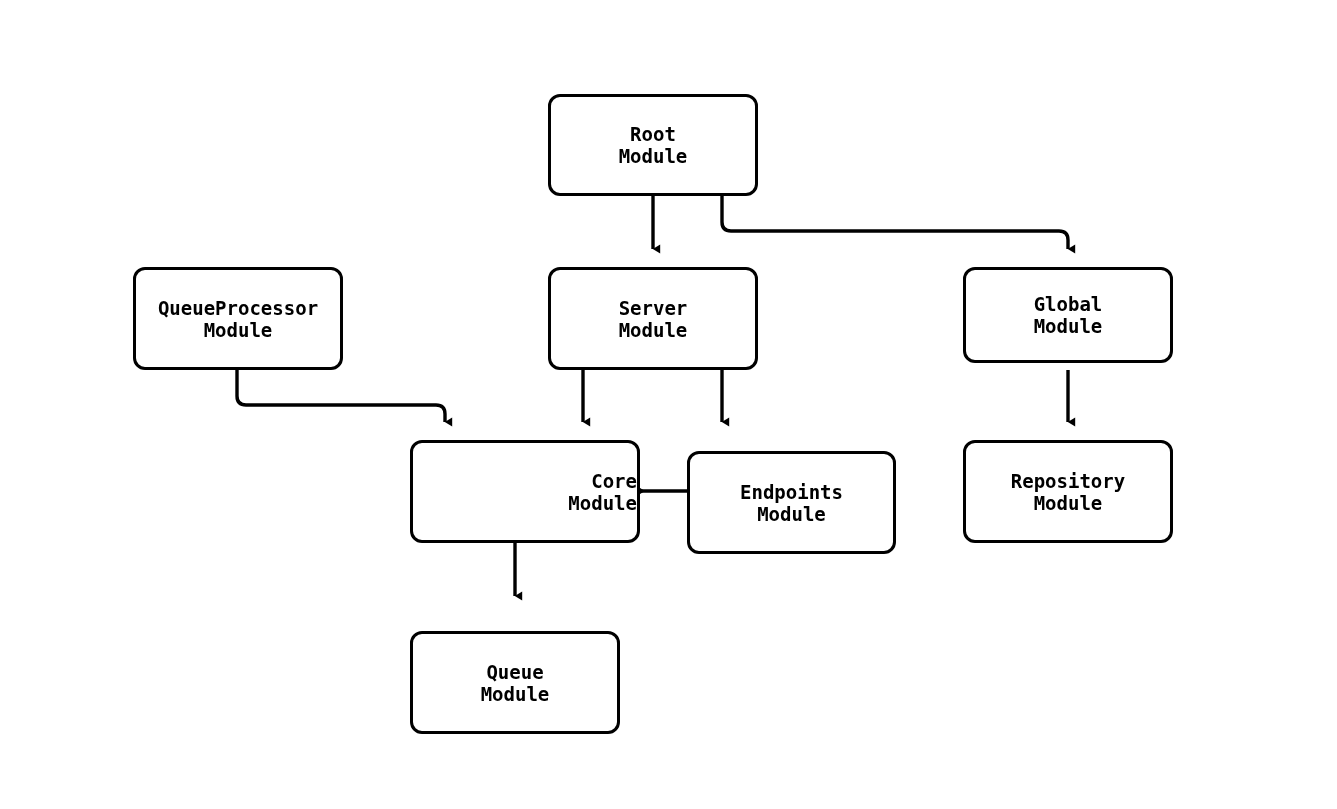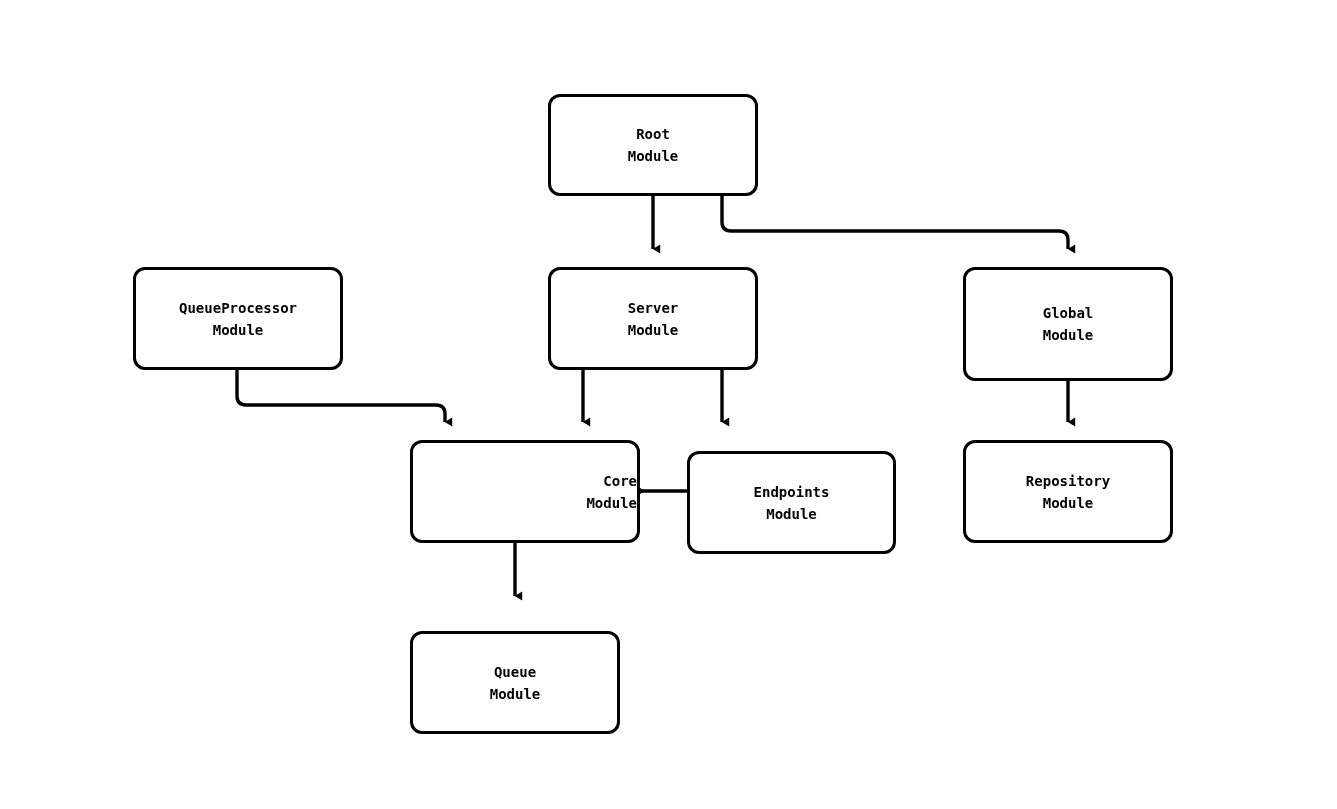--- a/index.html
+++ b/index.html
@@ -32,21 +32,21 @@
     border: 3px solid #000000;
     border-radius: 12px;
     display: flex;
     flex-direction: column;
     align-items: center;
     justify-content: center;
     z-index: 2;
   }
   .node-label-line {
     font-family: "DejaVu Sans Mono", "Liberation Mono", monospace;
-    font-size: 14px;
+    font-size: 19px;
     font-weight: 700;
     line-height: 22px;
     color: #000000;
     white-space: pre;
     text-align: center;
     letter-spacing: 0px;
   }
 </style>
 </head>
 <body>
@@ -91,21 +91,21 @@
   <div class="node-box" style="left:133px; top:267px; width:210px; height:103px;justify-content:center;">
     <div class="node-label-line">QueueProcessor</div>
     <div class="node-label-line">Module</div>
   </div>
 
   <div class="node-box" style="left:548px; top:267px; width:210px; height:103px;">
     <div class="node-label-line">Server</div>
     <div class="node-label-line">Module</div>
   </div>
 
-  <div class="node-box" style="left:963px; top:267px; width:210px; height:114px;">
+  <div class="node-box" style="left:963px; top:267px; width:210px; height:96px;">
     <div class="node-label-line">Global</div>
     <div class="node-label-line">Module</div>
   </div>
 
   <div class="node-box" style="left:410px; top:440px; width:230px; height:103px;align-items:flex-end;">
     <div class="node-label-line">Core</div>
     <div class="node-label-line">Module</div>
   </div>
 
   <div class="node-box" style="left:687px; top:440px; width:209px; height:103px;margin-top:11px;">

